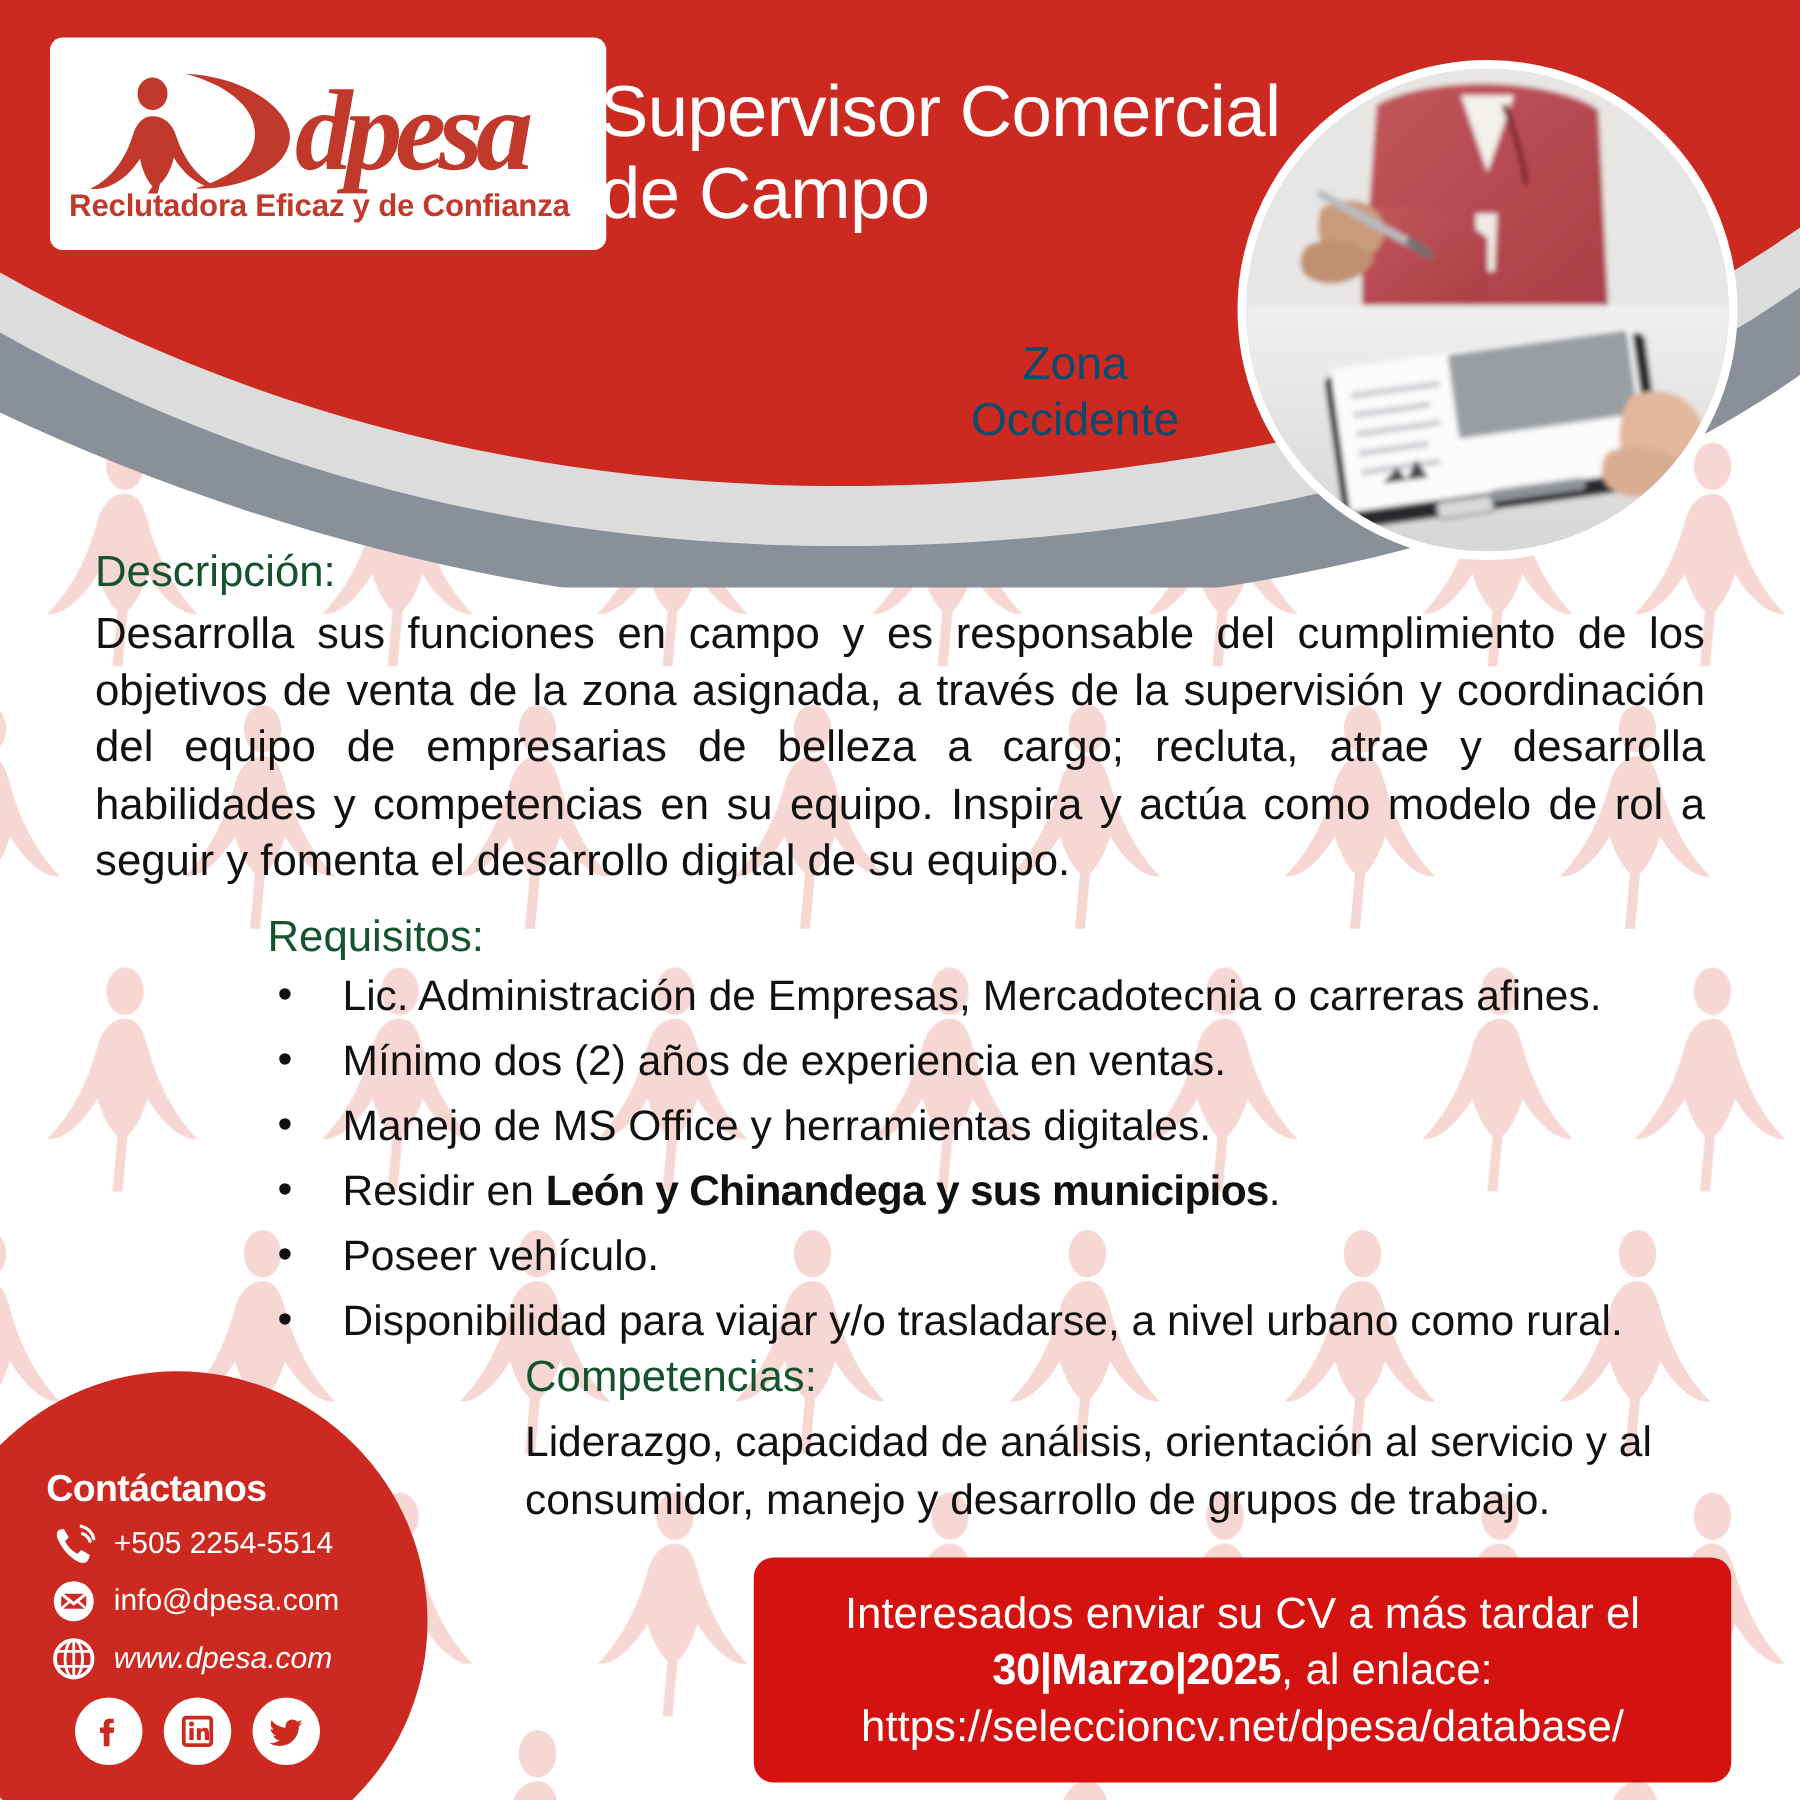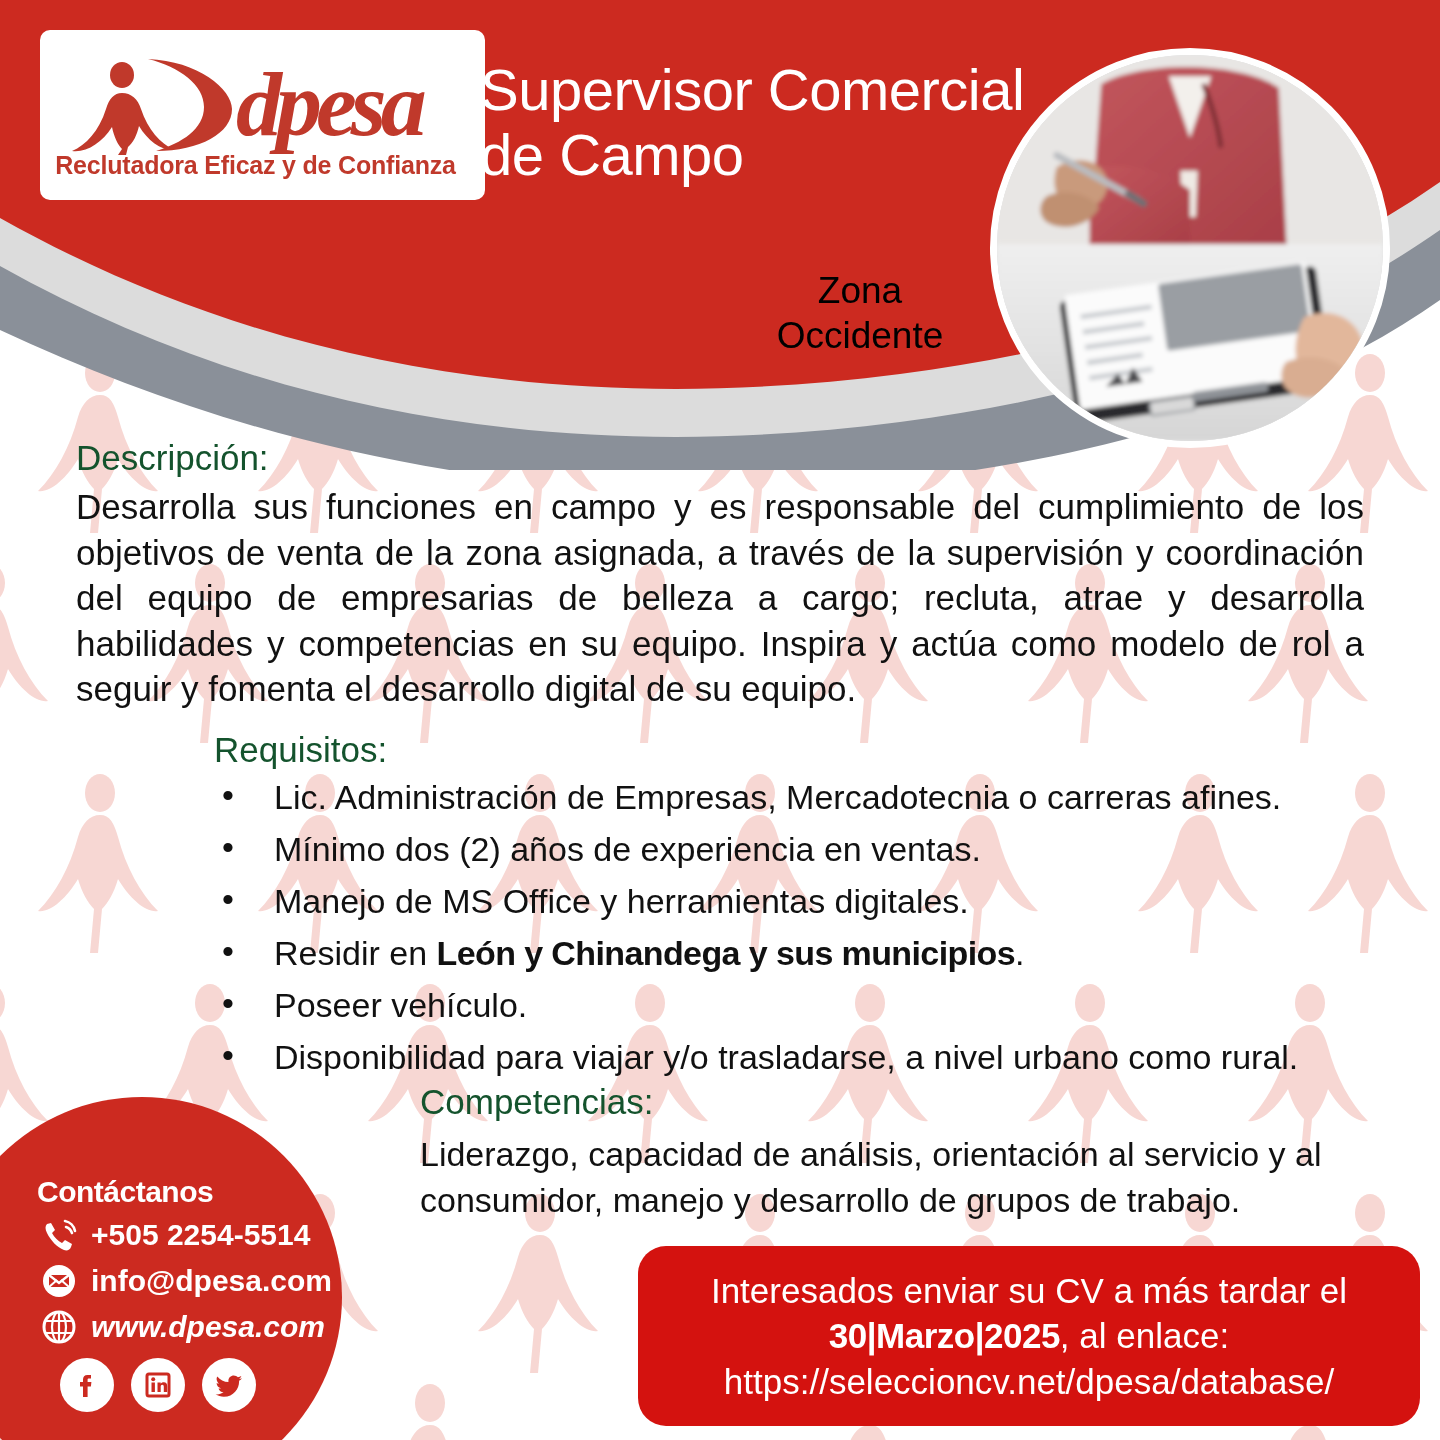--- a/index.html
+++ b/index.html
@@ -73,21 +73,21 @@
     text-align: left;
     font-weight: 400;
     letter-spacing: -0.5px;
   }
   .job-zone {
     position: absolute;
     top: 268px;
     left: 700px;
     width: 320px;
     z-index: 5;
-    color: #000000;
+    color: #0c4a6e;
     font-size: 37px;
     line-height: 1.22;
     text-align: center;
     font-weight: 400;
   }
 
   .photo-circle {
     position: absolute;
     top: 48px;
     left: 990px;
@@ -197,21 +197,21 @@
   }
   .contact-row {
     display: flex;
     align-items: center;
     margin-left: -58px;
     margin-bottom: 2px;
     height: 44px;
   }
   .contact-row .ci { width: 44px; height: 44px; flex: 0 0 44px; margin-right: 10px; }
   .contact-row .ci svg { width: 100%; height: 100%; display:block; }
-  .contact-text { font-size: 30px; font-weight: 700; white-space: nowrap; text-align: center; }
+  .contact-text { font-size: 24px; font-weight: 400; white-space: nowrap; text-align: center; }
   .contact-text.site { font-style: italic; }
 
   .social-row {
     position: absolute;
     left: 60px;
     top: 1358px;
     z-index: 5;
     display: flex;
     gap: 17px;
   }
@@ -219,26 +219,26 @@
     width: 54px; height: 54px;
     border-radius: 50%;
     background: #ffffff;
     display: flex; align-items: center; justify-content: center;
   }
   .social-btn svg { width: 32px; height: 32px; display: block; }
 
   
   .cta-banner {
     position: absolute;
-    left: 638px;
+    left: 603px;
     top: 1246px;
     width: 782px;
     height: 180px;
     background: #D4120F;
-    border-radius: 28px;
+    border-radius: 16px;
     z-index: 4;
     display: flex;
     flex-direction: column;
     align-items: center;
     justify-content: center;
     color: #ffffff;
     box-sizing: border-box;
     padding: 4px 18px;
   }
   .cta-line {

